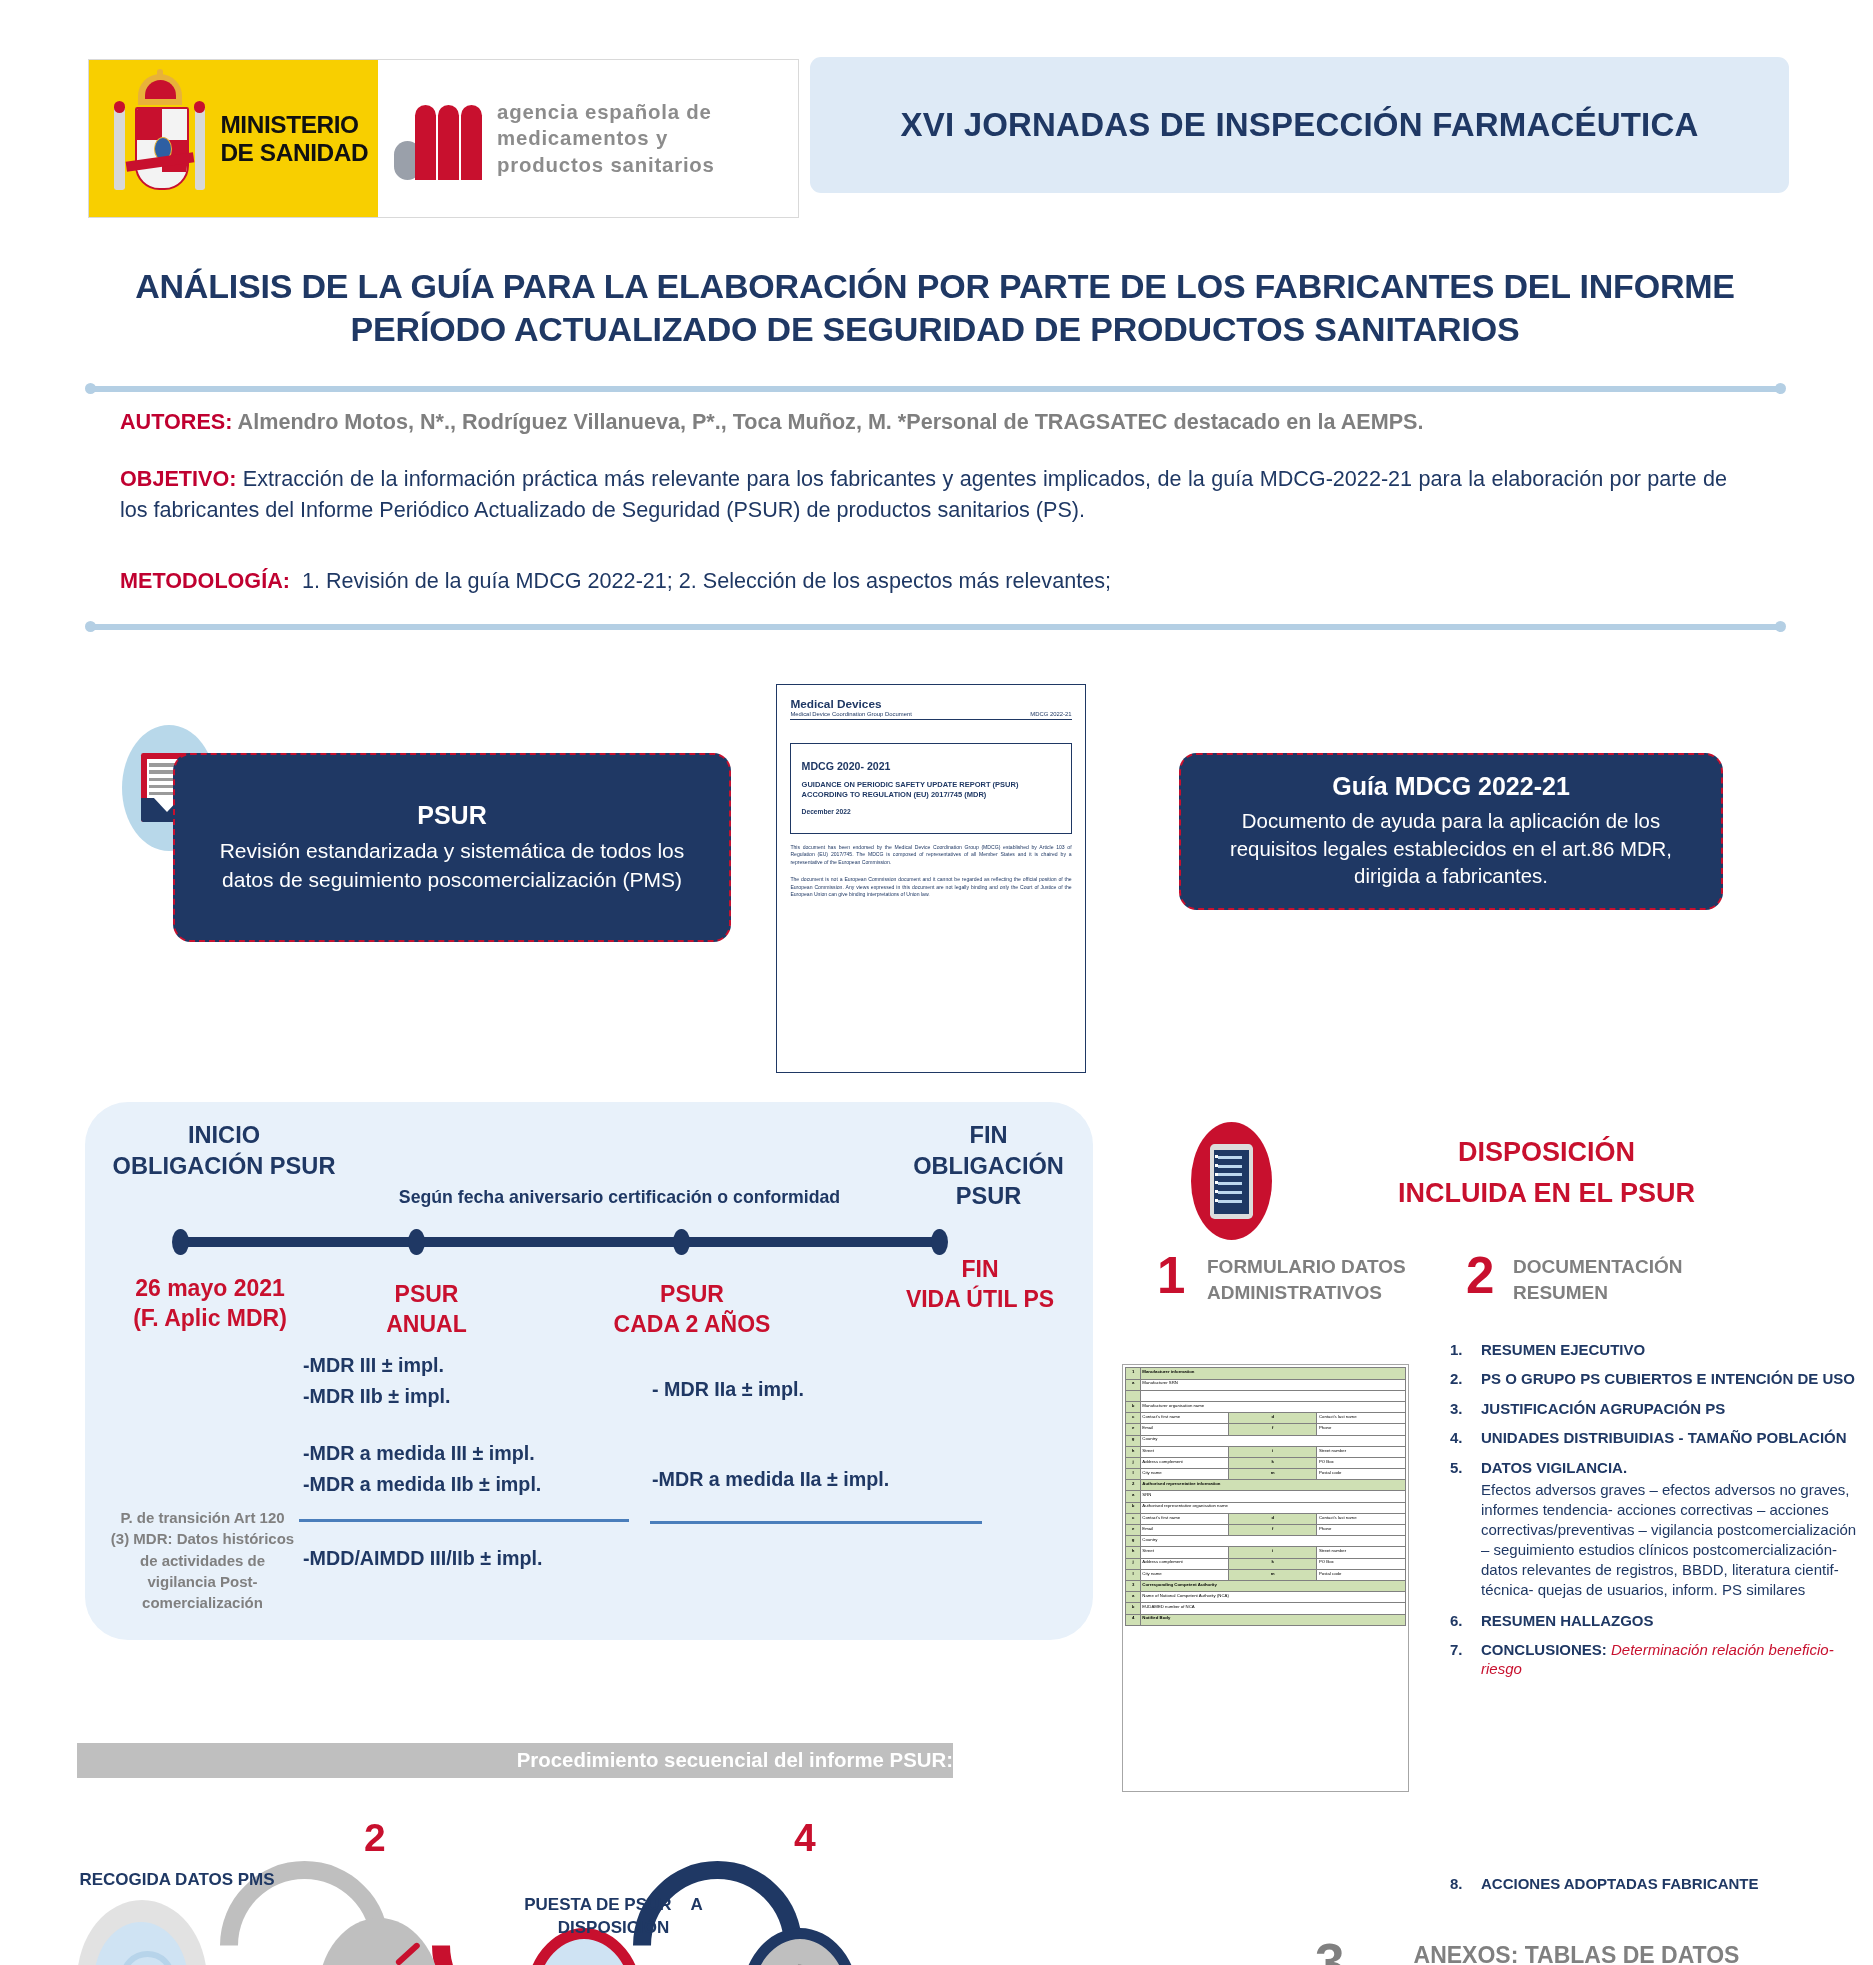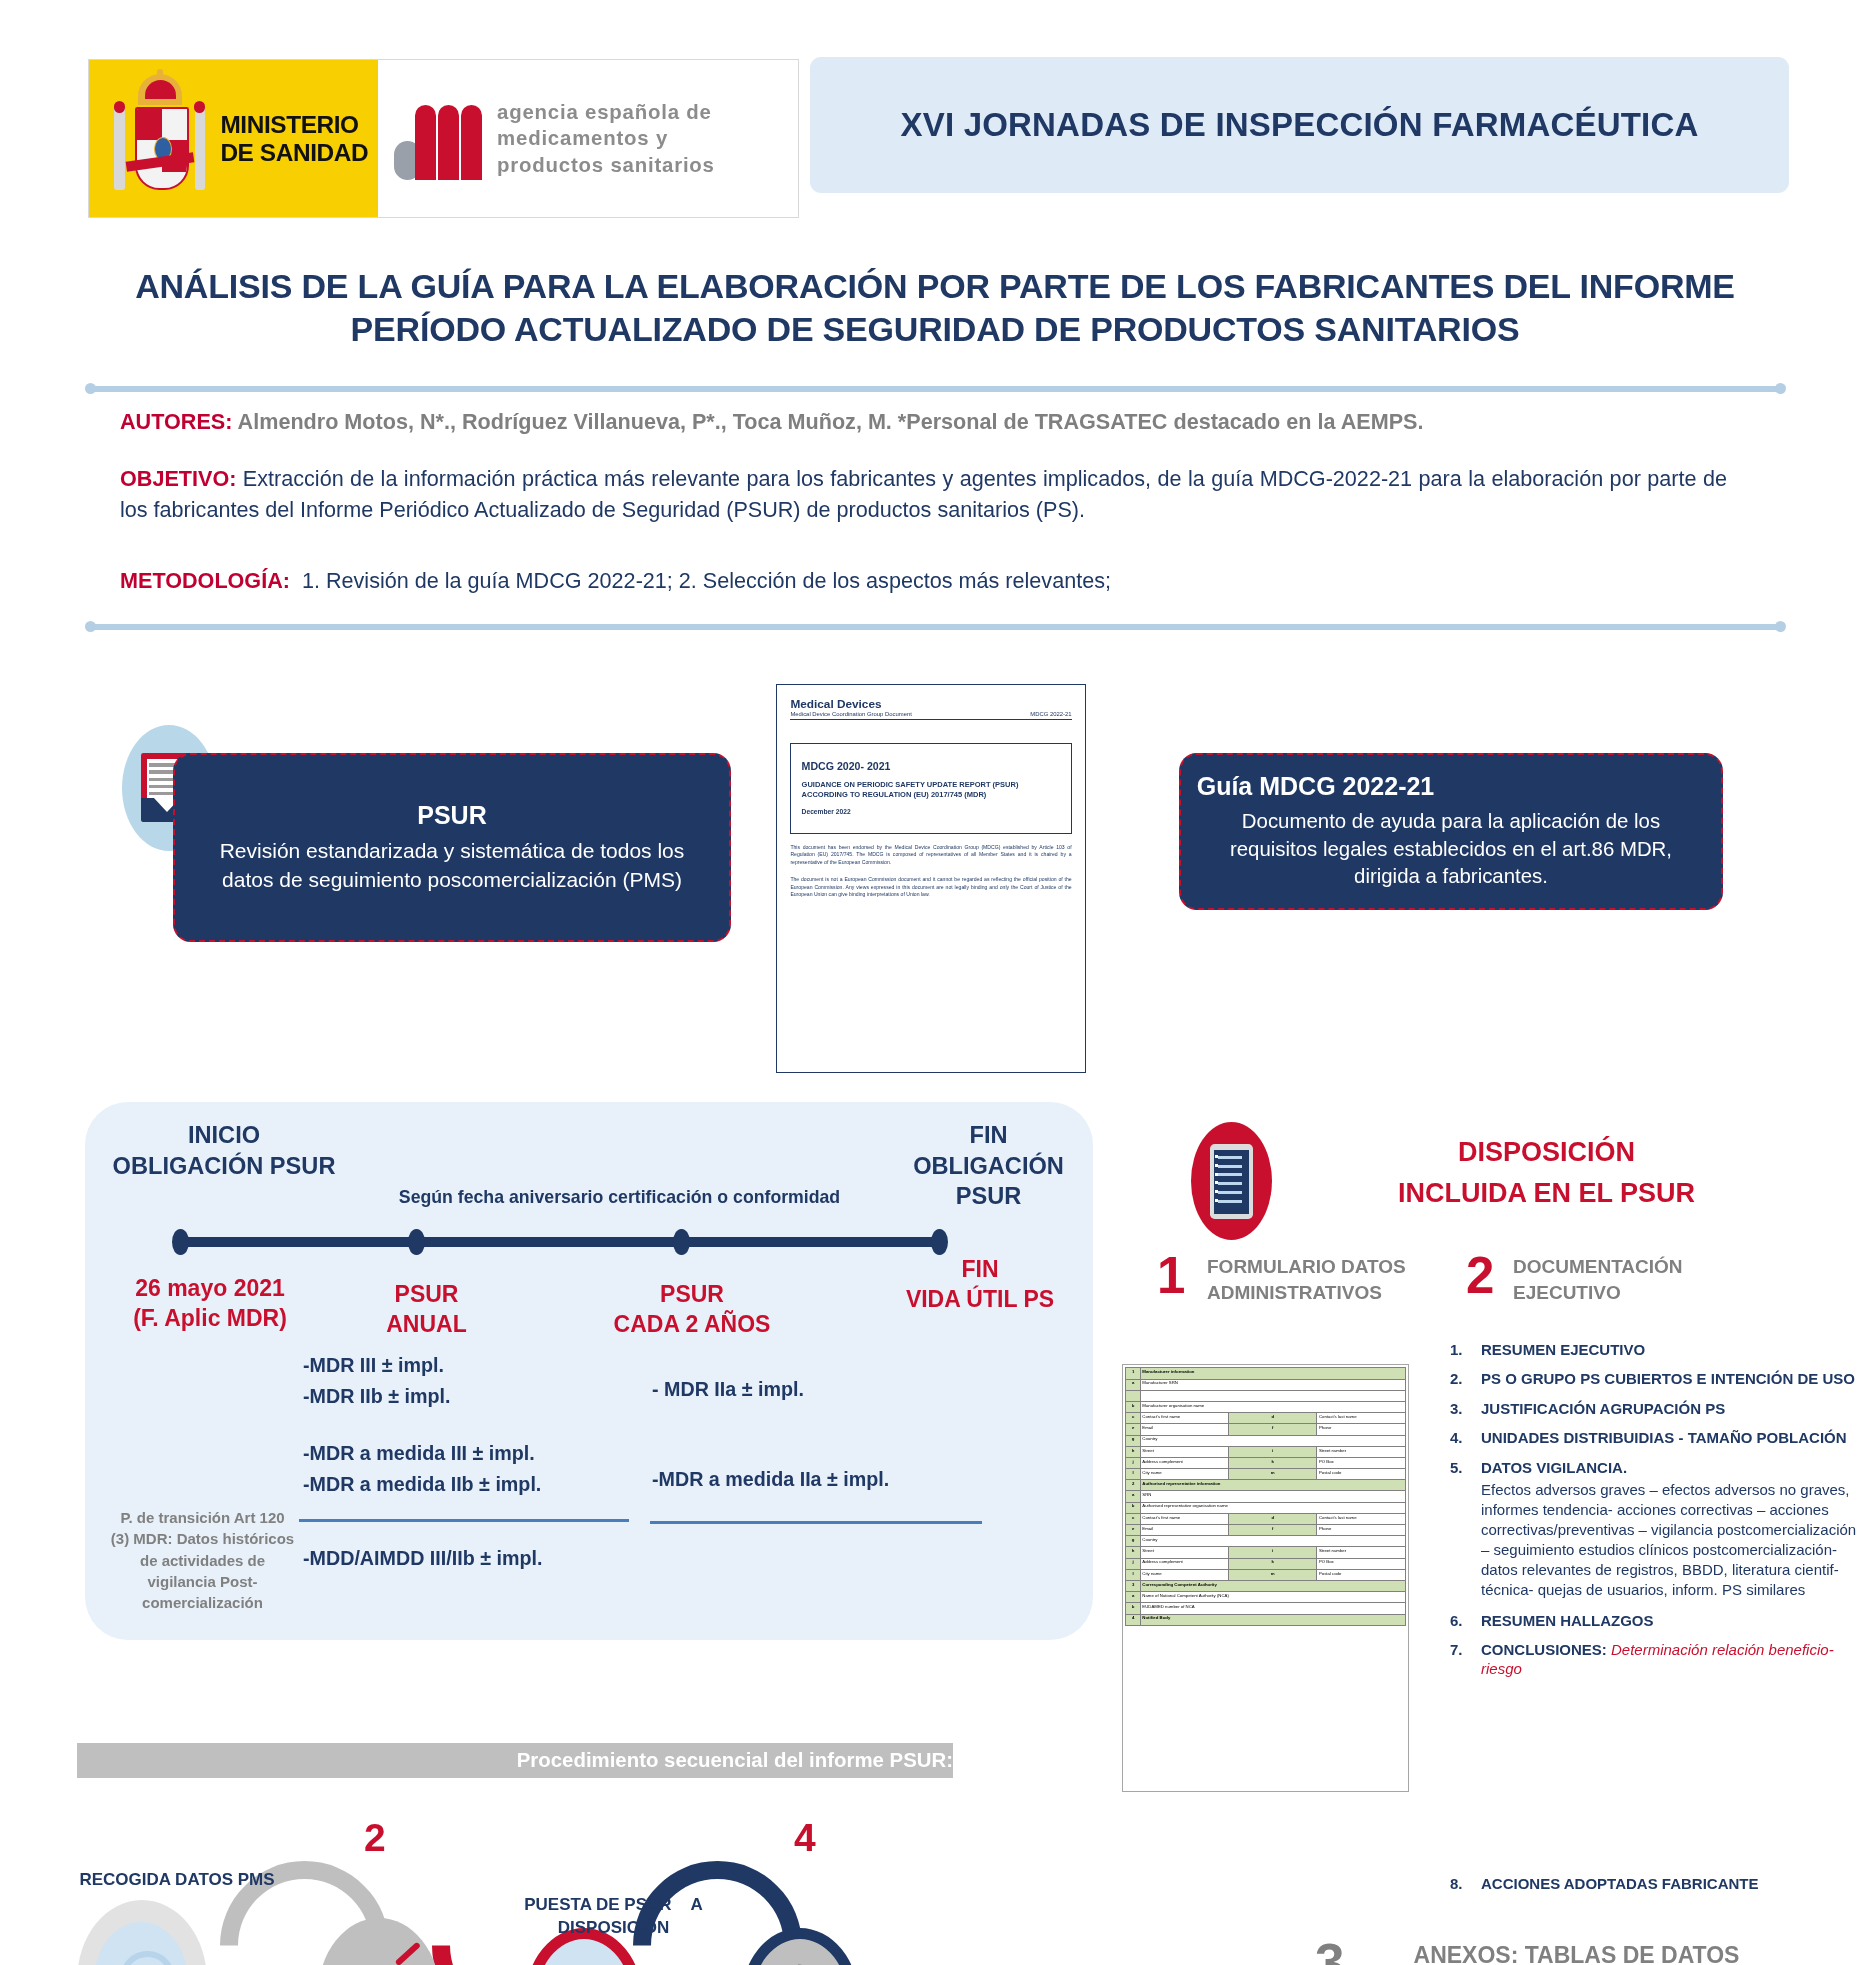--- a/index.html
+++ b/index.html
@@ -34,21 +34,21 @@
   
   #psur-badge{left:122px;top:725px;width:94px;height:126px;background:#b8d8ea;border-radius:50%;}
   #psur-icon{left:141px;top:753px;width:51px;height:69px;background:#c8102e;border-radius:2.4px;overflow:hidden;}
   #psur-icon .pg{position:absolute;left:5.5px;top:5.5px;right:5.5px;bottom:0;background:#fff;}
   #psur-icon .ln{position:absolute;left:2.4px;height:3.5px;background:#9a9a9a;right:2.4px;}
   #psur-icon .fold{position:absolute;left:0;bottom:0;width:100%;height:24.4px;background:#1f3864;}
   #psur-icon .fold:after{content:"";position:absolute;left:50%;top:-0.8px;transform:translateX(-50%);border-left:14px solid transparent;border-right:14px solid transparent;border-top:15.7px solid #fff;}
   #psur-box{left:173px;top:753px;width:558px;height:189px;background:#1f3864;border:2px dashed #c8102e;border-radius:17.7px;display:flex;flex-direction:column;align-items:center;justify-content:center;color:#fff;padding:0 18px;box-sizing:border-box;}
   #psur-box .bt{font-size:25px;font-weight:700;margin-bottom:7.9px;}
   #psur-box .bp{font-size:21px;line-height:1.36;text-align:center;}
-  #guia-box{left:1179px;top:753px;width:544px;height:157px;background:#1f3864;border:2px dashed #c8102e;border-radius:17.7px;display:flex;flex-direction:column;align-items:flex-start;justify-content:center;color:#fff;padding:0 15.7px;box-sizing:border-box;}
+  #guia-box{left:1179px;top:753px;width:544px;height:157px;background:#1f3864;border:2px dashed #c8102e;border-radius:17.7px;display:flex;flex-direction:column;align-items:center;justify-content:center;color:#fff;padding:0 15.7px;box-sizing:border-box;}
   #guia-box .bt{font-size:25px;font-weight:700;margin-bottom:7px;}
   #guia-box .bp{font-size:20.4px;line-height:1.34;text-align:center;}
   
   #mdcg-doc{left:776px;top:684px;width:310px;height:389px;background:#fff;border:1.2px solid #1f3864;padding:11.8px 13.4px;box-sizing:border-box;font-family:"Liberation Sans",sans-serif;color:#1f3864;}
   #mdcg-doc .md-h{font-size:11.8px;font-weight:700;}
   #mdcg-doc .md-sub-row{display:flex;justify-content:space-between;border-bottom:0.8px solid #1f3864;padding-bottom:2.4px;font-size:5.9px;}
   #mdcg-doc .md-inner{margin-top:23px;border:0.8px solid #1f3864;padding:15.7px 10.2px 18px 10.2px;}
   #mdcg-doc .md-code{font-size:10.6px;font-weight:700;margin-bottom:7.9px;}
   #mdcg-doc .md-title{font-size:7.5px;font-weight:700;line-height:1.35;margin-bottom:7.9px;}
   #mdcg-doc .md-date{font-size:6.7px;font-weight:700;}
@@ -277,21 +277,21 @@
       <div class="sq" style="top:49px;"></div>
   </div>
 </div>
 <div class="abs" id="info-title">
   <div>DISPOSICIÓN</div>
   <div>INCLUIDA EN EL PSUR</div>
 </div>
 <div class="abs" id="num1">1</div>
 <div class="abs" id="num1-lbl">FORMULARIO DATOS ADMINISTRATIVOS</div>
 <div class="abs" id="num2">2</div>
-<div class="abs" id="num2-lbl">DOCUMENTACIÓN EJECUTIVO</div>
+<div class="abs" id="num2-lbl">DOCUMENTACIÓN RESUMEN</div>
 
 <div class="abs" id="form-tbl">
   <table>
       <tbody id="form-tbody">
         <tr class="sec">
           <td class="k">1</td>
           <td colspan="3">Manufacturer information</td>
         </tr>
         <tr>
           <td class="k">a</td>

